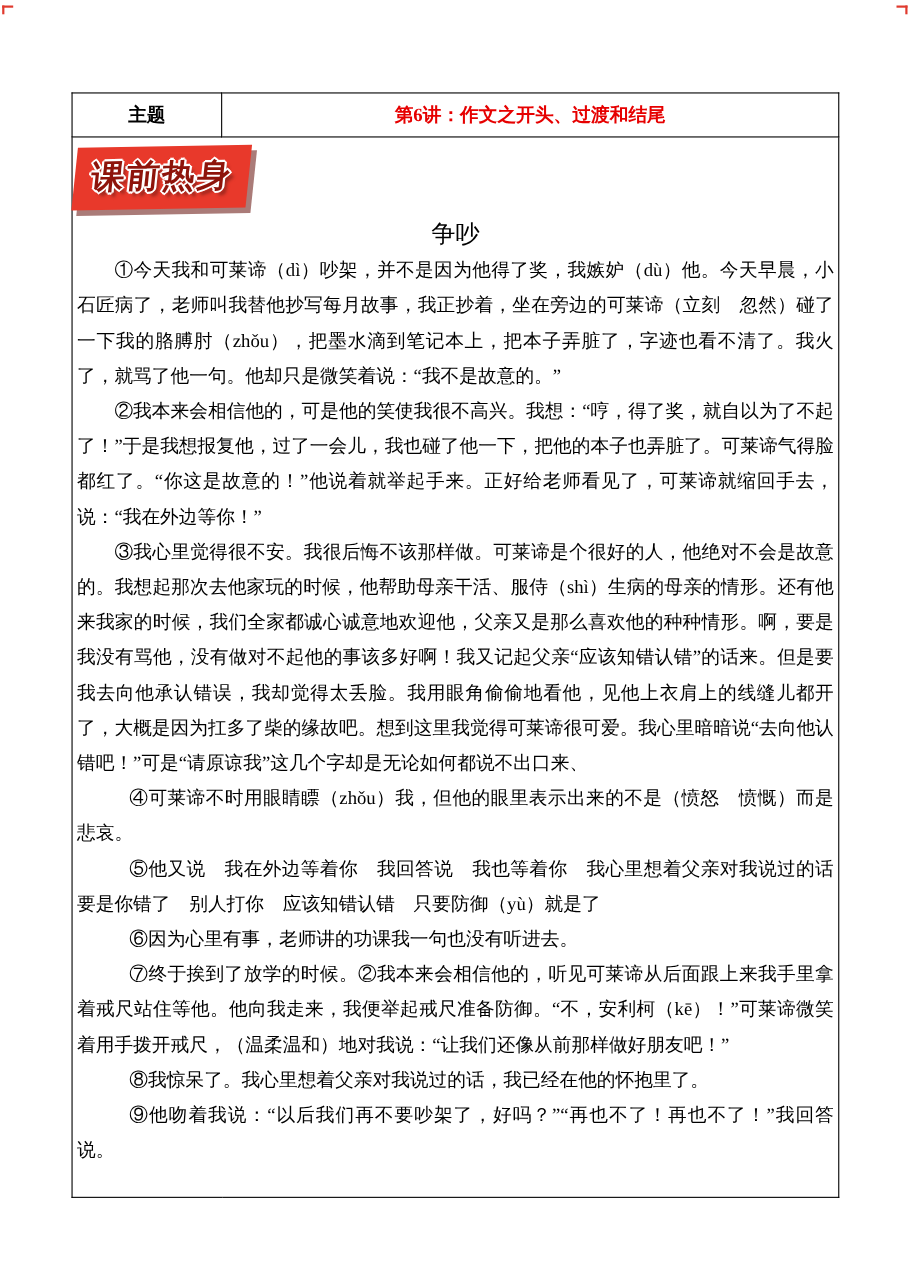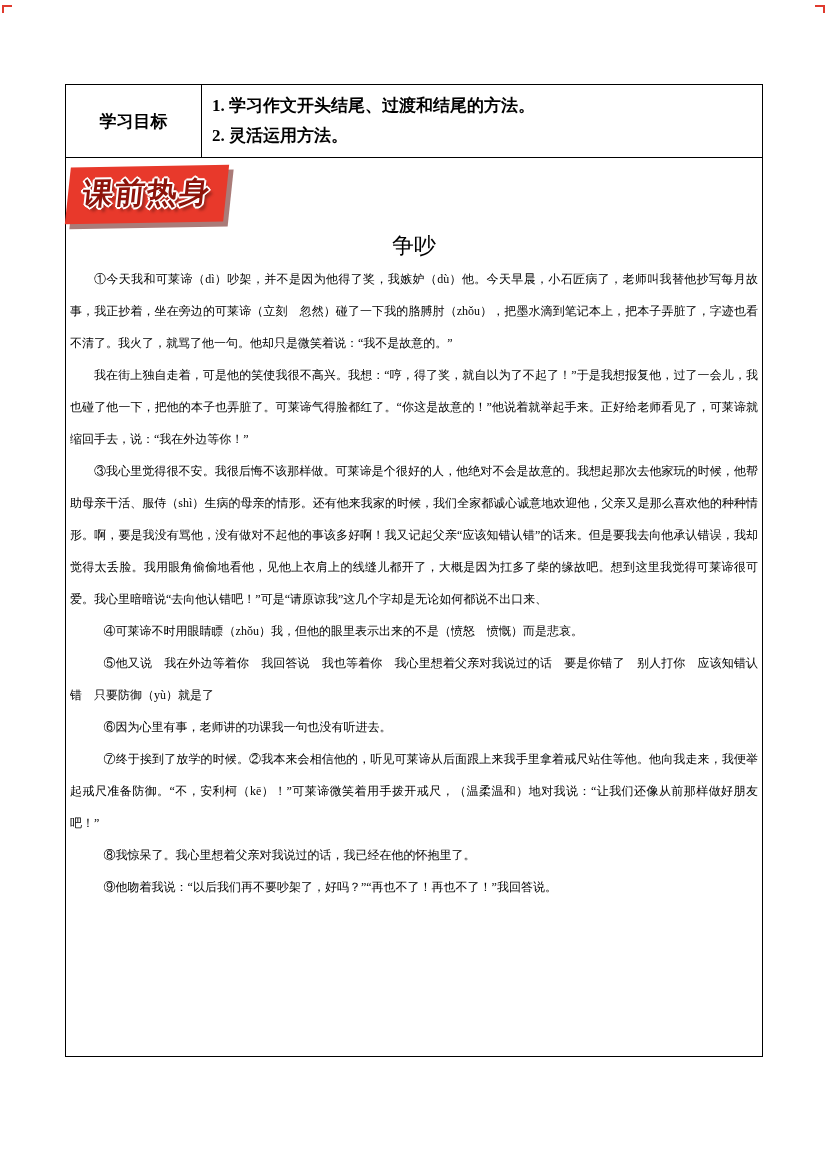--- a/index.html
+++ b/index.html
@@ -97,61 +97,58 @@
 
   .article-title {
     text-align: center;
     font-weight: normal;
     font-size: 22px;
     line-height: 30px;
     margin: 4px 0 2px 0;
   }
 
   .para {
-    font-size: 12px;
+    font-size: 17px;
     line-height: 32px;
     text-align: justify;
   }
   .indent-2 { text-indent: 2em; }
   .indent-3 { text-indent: 2.8em; }
 </style>
 </head>
 <body>
 
 <div class="corner-mark left"></div>
 <div class="corner-mark right"></div>
 
 <div class="page">
   <table class="doc-table">
     <colgroup>
         <col class="label-col">
         <col>
       </colgroup>
 
     <tbody>
+        <tr class="row-topic">
+      <td class="label-cell">主题</td>
+      <td class="topic-title-cell">第6讲：作文之开头、过渡和结尾</td>
+    </tr>
 
-    <tr class="row-objectives">
-      <td class="label-cell">学习目标</td>
-      <td class="objectives-cell">
-        <div class="objective">1. 学习作文开头结尾、过渡和结尾的方法。</div>
-        <div class="objective">2. 灵活运用方法。</div>
-      </td>
-    </tr>
 
     <tr>
       <td class="content-cell" colspan="2">
 
         <div class="badge">
           <span class="badge-text">课前热身</span>
         </div>
 
         <h3 class="article-title">争吵</h3>
 
         <p class="para indent-2">①今天我和可莱谛（dì）吵架，并不是因为他得了奖，我嫉妒（dù）他。今天早晨，小石匠病了，老师叫我替他抄写每月故事，我正抄着，坐在旁边的可莱谛（立刻　忽然）碰了一下我的胳膊肘（zhǒu），把墨水滴到笔记本上，把本子弄脏了，字迹也看不清了。我火了，就骂了他一句。他却只是微笑着说：“我不是故意的。”</p>
-        <p class="para indent-2">我在街上独自走着，可是他的笑使我很不高兴。我想：“哼，得了奖，就自以为了不起了！”于是我想报复他，过了一会儿，我也碰了他一下，把他的本子也弄脏了。可莱谛气得脸都红了。“你这是故意的！”他说着就举起手来。正好给老师看见了，可莱谛就缩回手去，说：“我在外边等你！”</p>
+        <p class="para indent-2">②我本来会相信他的，可是他的笑使我很不高兴。我想：“哼，得了奖，就自以为了不起了！”于是我想报复他，过了一会儿，我也碰了他一下，把他的本子也弄脏了。可莱谛气得脸都红了。“你这是故意的！”他说着就举起手来。正好给老师看见了，可莱谛就缩回手去，说：“我在外边等你！”</p>
         <p class="para indent-2">③我心里觉得很不安。我很后悔不该那样做。可莱谛是个很好的人，他绝对不会是故意的。我想起那次去他家玩的时候，他帮助母亲干活、服侍（shì）生病的母亲的情形。还有他来我家的时候，我们全家都诚心诚意地欢迎他，父亲又是那么喜欢他的种种情形。啊，要是我没有骂他，没有做对不起他的事该多好啊！我又记起父亲“应该知错认错”的话来。但是要我去向他承认错误，我却觉得太丢脸。我用眼角偷偷地看他，见他上衣肩上的线缝儿都开了，大概是因为扛多了柴的缘故吧。想到这里我觉得可莱谛很可爱。我心里暗暗说“去向他认错吧！”可是“请原谅我”这几个字却是无论如何都说不出口来、</p>
         <p class="para indent-3">④可莱谛不时用眼睛瞟（zhǒu）我，但他的眼里表示出来的不是（愤怒　愤慨）而是悲哀。</p>
         <p class="para indent-3">⑤他又说　我在外边等着你　我回答说　我也等着你　我心里想着父亲对我说过的话　要是你错了　别人打你　应该知错认错　只要防御（yù）就是了</p>
         <p class="para indent-3">⑥因为心里有事，老师讲的功课我一句也没有听进去。</p>
         <p class="para indent-3">⑦终于挨到了放学的时候。②我本来会相信他的，听见可莱谛从后面跟上来我手里拿着戒尺站住等他。他向我走来，我便举起戒尺准备防御。“不，安利柯（kē）！”可莱谛微笑着用手拨开戒尺，（温柔温和）地对我说：“让我们还像从前那样做好朋友吧！”</p>
         <p class="para indent-3">⑧我惊呆了。我心里想着父亲对我说过的话，我已经在他的怀抱里了。</p>
         <p class="para indent-3">⑨他吻着我说：“以后我们再不要吵架了，好吗？”“再也不了！再也不了！”我回答说。</p>
 
       </td>
     </tr>

